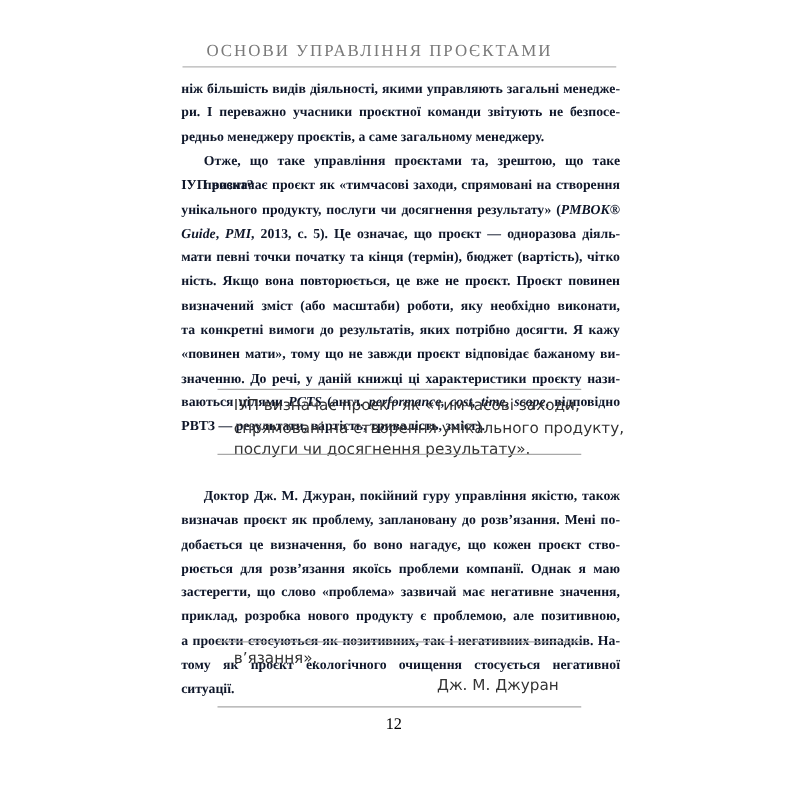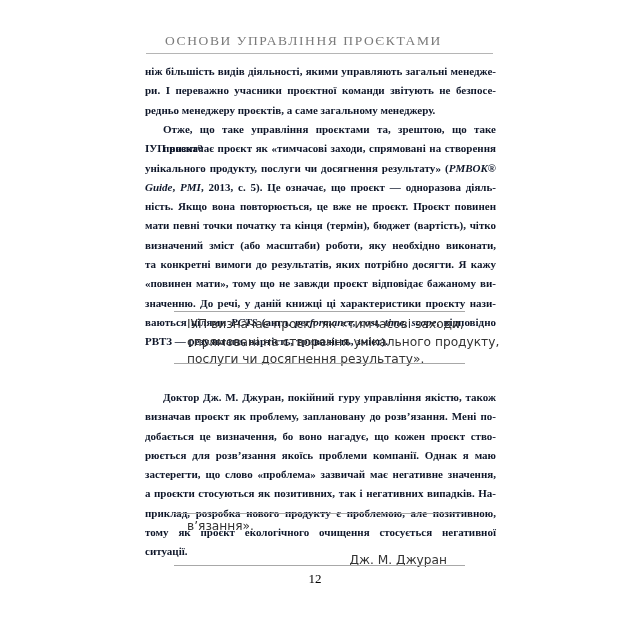--- a/index.html
+++ b/index.html
@@ -90,21 +90,21 @@
       color: #333333;
     }
     .quote .qline {
       display: block;
       white-space: nowrap;
     }
     .quote .author {
       display: block;
       text-align: right;
       padding-right: 20px;
-      margin-top: 16px;
+      margin-top: 4px;
     }
     .page-number {
       position: absolute;
       left: 0;
       width: 630px;
       top: 571px;
       text-align: center;
       font-size: 13px;
       color: #000000;
       font-family: "Liberation Serif", "DejaVu Serif", serif;
@@ -137,24 +137,24 @@
     <span class="line">
         <span class="line-inner">ІУП визначає проєкт як «тимчасові заходи, спрямовані на створення</span>
       </span>
     <span class="line">
         <span class="line-inner"><span>унікального продукту, послуги чи досягнення результату» (</span><em>PMBOK®</em></span>
       </span>
     <span class="line">
         <span class="line-inner"><em>Guide</em><span>, </span><em>PMI</em><span>, 2013, с. 5). Це означає, що проєкт — одноразова діяль-</span></span>
       </span>
     <span class="line">
+        <span class="line-inner">мати певні точки початку та кінця (термін), бюджет (вартість), чітко</span>
+      </span>
+    <span class="line">
         <span class="line-inner">ність. Якщо вона повторюється, це вже не проєкт. Проєкт повинен</span>
-      </span>
-    <span class="line">
-        <span class="line-inner">мати певні точки початку та кінця (термін), бюджет (вартість), чітко</span>
       </span>
     <span class="line">
         <span class="line-inner">визначений зміст (або масштаби) роботи, яку необхідно виконати,</span>
       </span>
     <span class="line">
         <span class="line-inner">та конкретні вимоги до результатів, яких потрібно досягти. Я кажу</span>
       </span>
     <span class="line">
         <span class="line-inner">«повинен мати», тому що не завжди проєкт відповідає бажаному ви-</span>
       </span>
@@ -187,24 +187,24 @@
     <span class="line">
         <span class="line-inner">добається це визначення, бо воно нагадує, що кожен проєкт ство-</span>
       </span>
     <span class="line">
         <span class="line-inner">рюється для розв’язання якоїсь проблеми компанії. Однак я маю</span>
       </span>
     <span class="line">
         <span class="line-inner">застерегти, що слово «проблема» зазвичай має негативне значення,</span>
       </span>
     <span class="line">
+        <span class="line-inner">приклад, розробка нового продукту є проблемою, але позитивною,</span>
+      </span>
+    <span class="line">
         <span class="line-inner">а проєкти стосуються як позитивних, так і негативних випадків. На-</span>
-      </span>
-    <span class="line">
-        <span class="line-inner">приклад, розробка нового продукту є проблемою, але позитивною,</span>
       </span>
     <span class="line">
         <span class="line-inner">тому як проєкт екологічного очищення стосується негативної ситуації.</span>
       </span>
   </div>
 
   <div class="rule" style="top:513px;"></div>
   <div class="quote" style="top:518px;">
     <span class="qline">в’язання».</span>
     <span class="author">Дж. М. Джуран</span>

